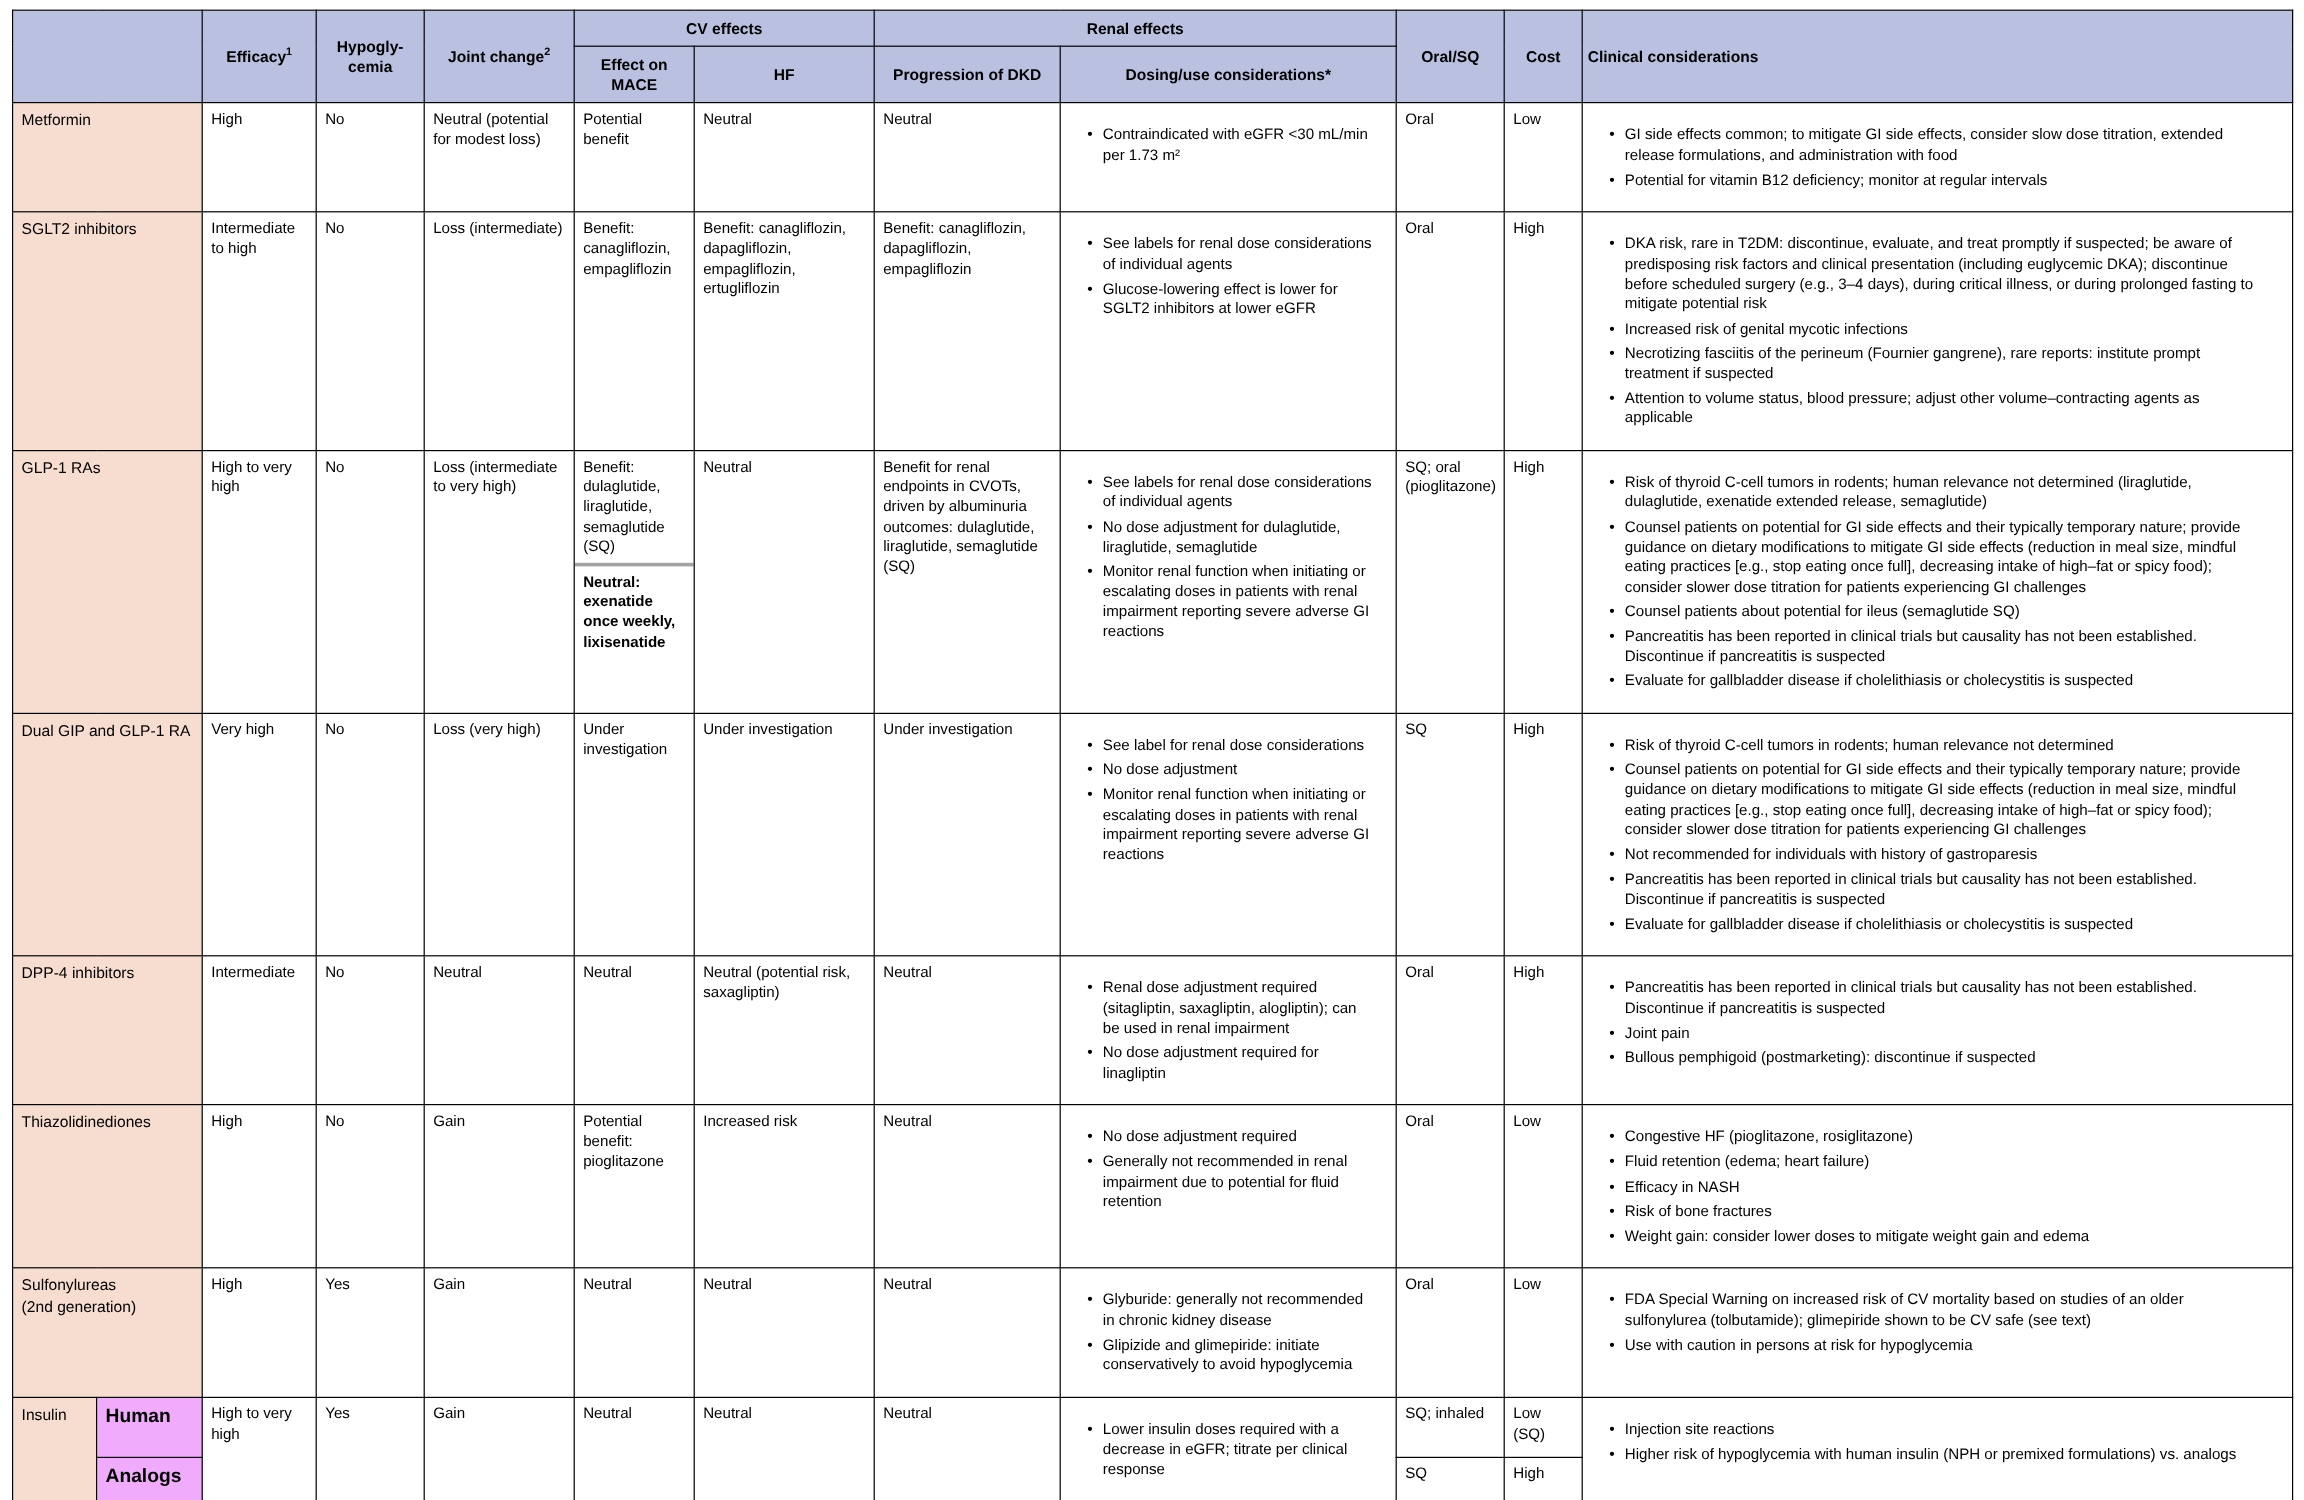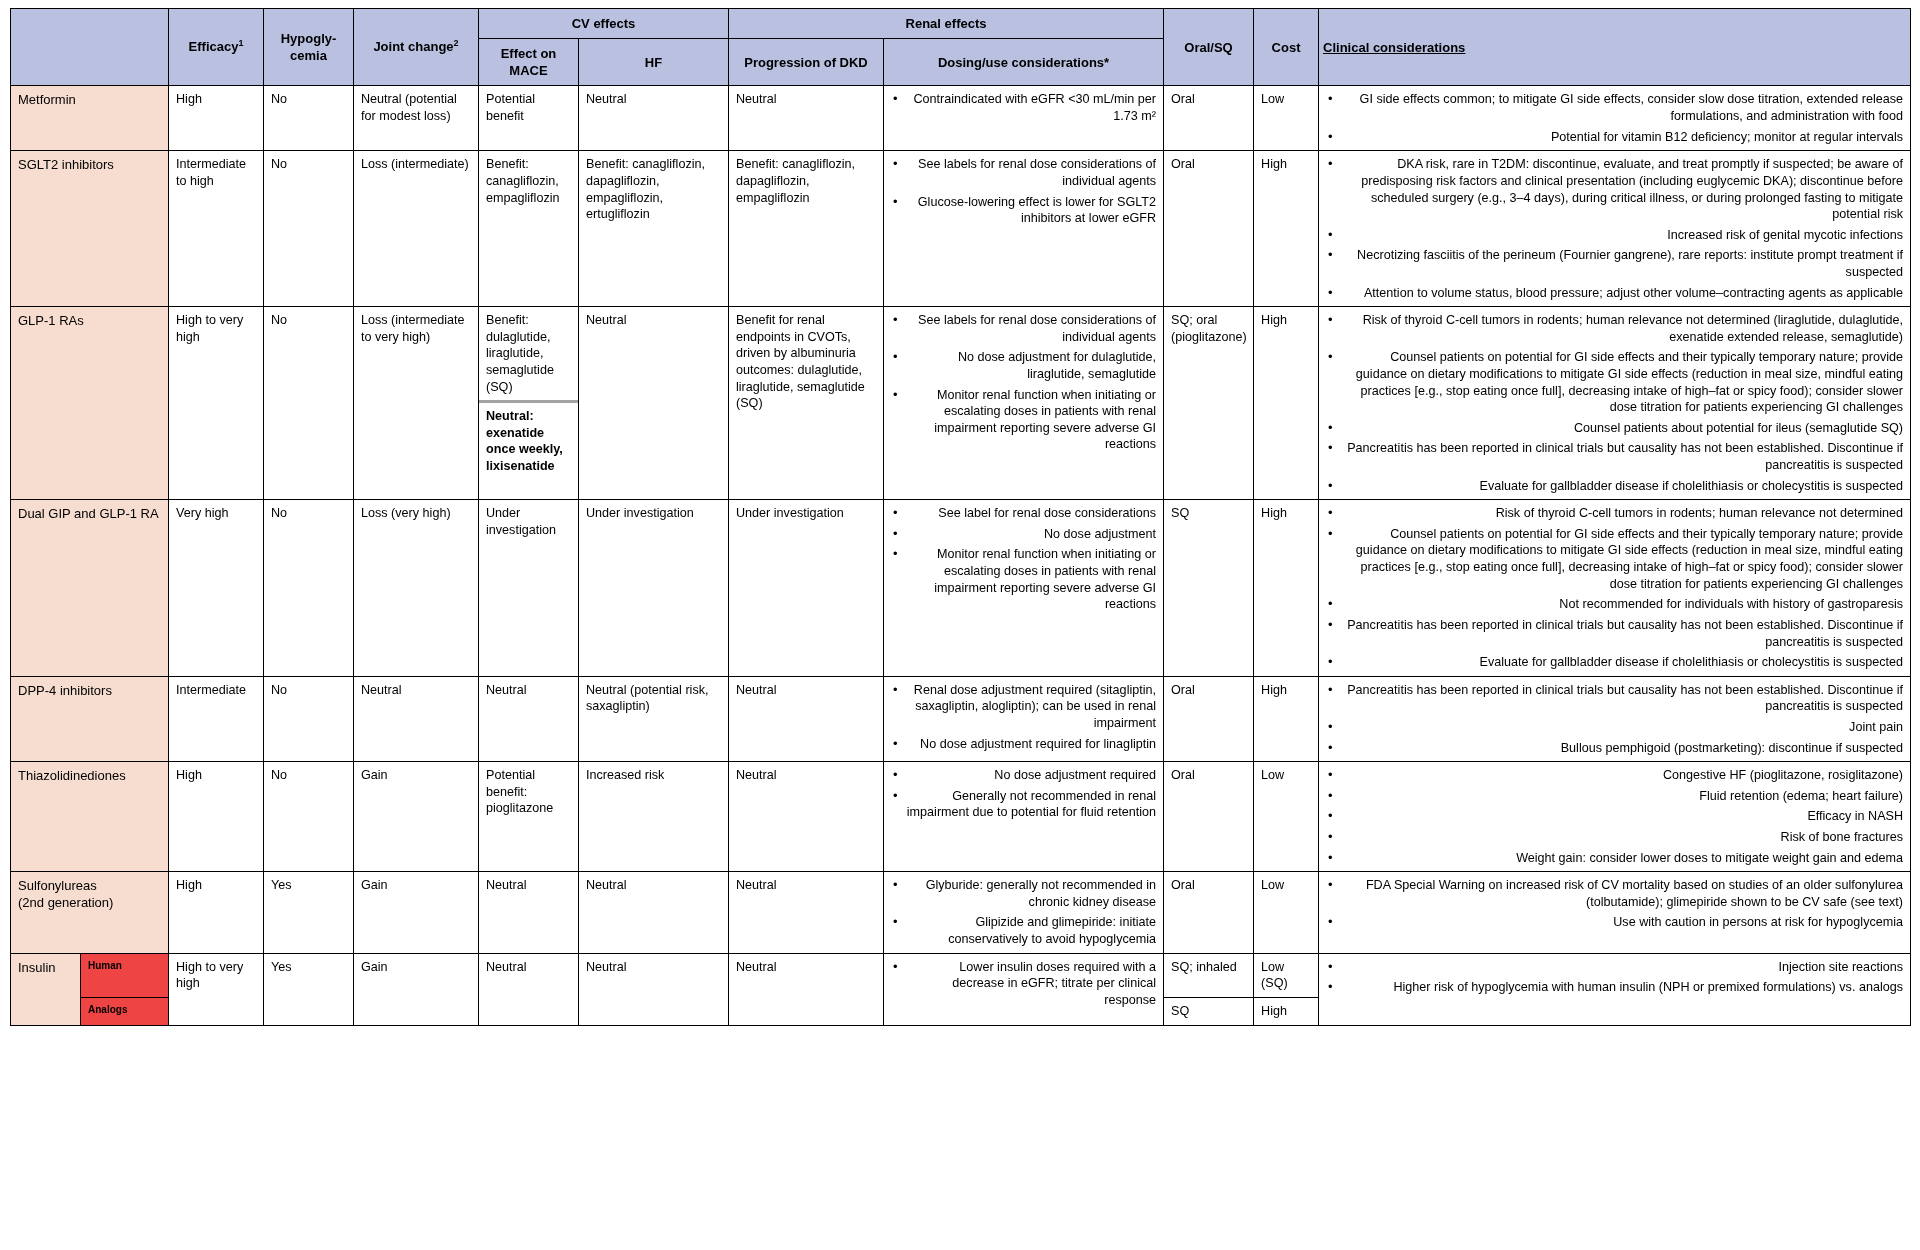--- a/index.html
+++ b/index.html
@@ -26,37 +26,36 @@
   }
   thead th{
     background:#b9c0e0;
     text-align:center;
     font-weight:bold;
     font-size:13px;
     vertical-align:middle;
     padding:6px 4px;
     margin-top:24px;
   }
-  thead th.left{text-align:left;text-decoration:underline;}
+  thead th.left{text-align:left;}
   td.drug{
     background:#f6ddd0;
     font-weight:normal;
     font-size:13px;
     vertical-align:top;
   }
   td.subdrug{
-    background:#ef4444;
+    background:#f0abfc;
     font-weight:bold;
-    font-size:10px;
+    font-size:16px;
   }
   ul{
-    margin:0;
+    margin:13px;
     padding:0;
     list-style:none;
-    text-align:right;
   }
   ul li{
     position:relative;
     padding-left:15px;
     margin-bottom:4px;
   }
   ul li:last-child{margin-bottom:0;}
   ul li:before{
     content:"\2022";
     position:absolute;

